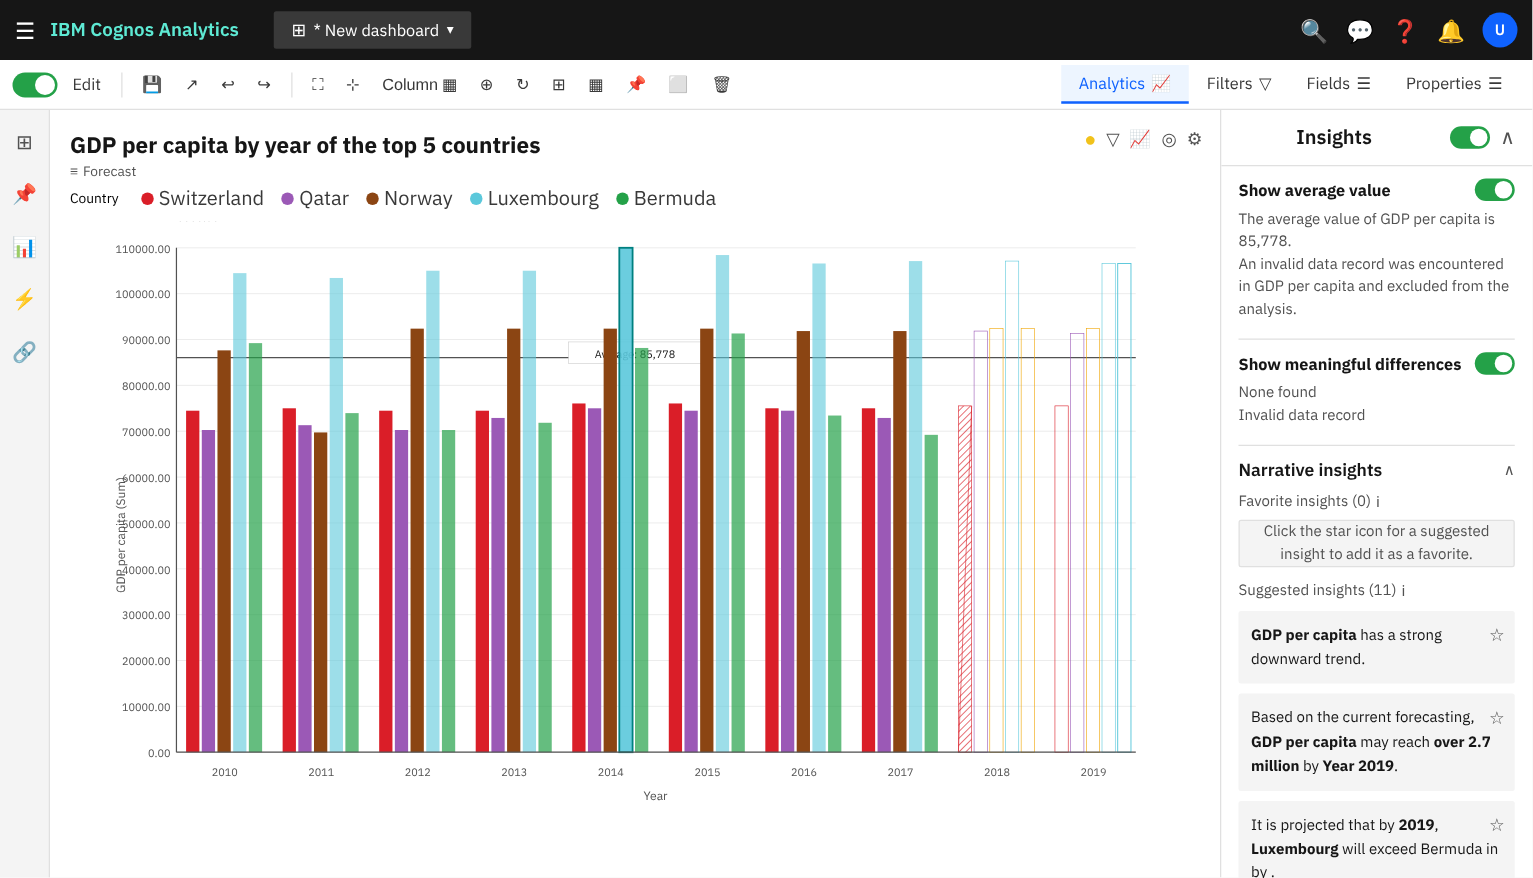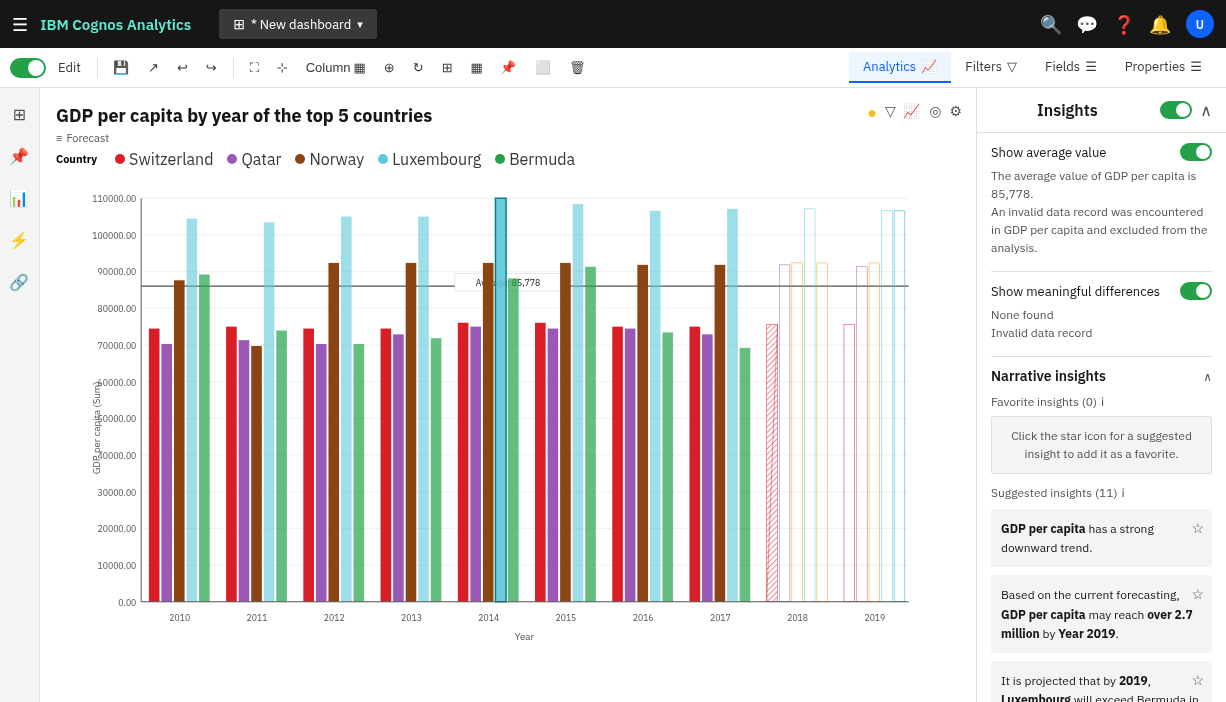--- a/index.html
+++ b/index.html
@@ -55,33 +55,33 @@
 
     
     .right-panel { width: 250px; background: #fff; border-left: 1px solid #e0e0e0; display: flex; flex-direction: column; overflow: hidden; }
     .right-panel-header { display: flex; align-items: center; justify-content: space-between; padding: 12px 14px; border-bottom: 1px solid #e0e0e0; }
     .right-panel-title { font-size: 16px; font-weight: 600; color: #161616; margin-left: 46px; }
     .right-panel-close { font-size: 16px; cursor: pointer; color: #525252; }
     .right-panel-scroll { overflow-y: auto; flex: 1; padding: 10px 14px; }
 
     
     .insight-section { margin-bottom: 14px; }
-    .insight-label { font-size: 13px; font-weight: 400; color: #161616; margin-bottom: 6px; display: flex; align-items: center; justify-content: space-between; }
+    .insight-label { font-size: 13px; font-weight: 700; color: #161616; margin-bottom: 6px; display: flex; align-items: center; justify-content: space-between; }
     .insight-toggle { width: 32px; height: 18px; background: #24a148; border-radius: 9px; position: relative; cursor: pointer; }
     .insight-toggle::after { content: ''; position: absolute; width: 14px; height: 14px; background: #fff; border-radius: 50%; top: 2px; left: 16px; }
     .insight-text { font-size: 12px; color: #525252; line-height: 1.5; margin-bottom: 4px; }
     .insight-divider { border: none; border-top: 1px solid #e0e0e0; margin: 10px 0; }
 
     
     .narrative-section { margin-top: 4px; }
     .narrative-header { display: flex; align-items: center; justify-content: space-between; margin-bottom: 8px; }
     .narrative-title { font-size: 14px; font-weight: 600; color: #161616; }
     .narrative-chevron { font-size: 12px; cursor: pointer; color: #525252; }
     .favorites-label { font-size: 12px; color: #525252; margin-bottom: 6px; display: flex; align-items: center; gap: 4px; }
-    .favorites-box { background: #f4f4f4; border: 1px solid #e0e0e0; border-radius: 2px; padding: 10px; text-align: center; font-size: 12px; color: #525252; line-height: 1.5; margin-bottom: 10px; }
+    .favorites-box { background: #f4f4f4; border: 1px solid #e0e0e0; border-radius: 2px; text-align: center; font-size: 12px; color: #525252; line-height: 1.5; margin-bottom: 10px; }
     .suggested-label { font-size: 12px; color: #525252; margin-bottom: 8px; display: flex; align-items: center; gap: 4px; }
     .insight-card { background: #f4f4f4; border-radius: 2px; padding: 10px; margin-bottom: 8px; position: relative; font-size: 12px; color: #161616; line-height: 1.6; }
     .insight-card .star { position: absolute; top: 8px; right: 8px; font-size: 14px; color: #525252; cursor: pointer; }
     .insight-card strong { font-weight: 700; }
 
     
     .chart-svg { width: 100%; height: 100%; }
   </style>
 </head>
 <body>
@@ -160,21 +160,21 @@
     <div class="side-icon">🔗</div>
   </div>
 
   <div class="chart-area">
     <div class="chart-title">GDP per capita by year of the top 5 countries</div>
     <div class="chart-subtitle">
       <span style="font-size:11px;">≡</span>
       <span>Forecast</span>
     </div>
     <div class="chart-legend">
-      <span style="font-size:11px;font-weight:700;margin-right:4px;">Country</span>
+      <span style="font-size:11px;font-weight:400;margin-right:4px;">Country</span>
       <div class="legend-item">
         <div class="legend-dot" style="background:#da1e28;"></div>
         <span>Switzerland</span>
       </div>
       <div class="legend-item">
         <div class="legend-dot" style="background:#9b59b6;"></div>
         <span>Qatar</span>
       </div>
       <div class="legend-item">
         <div class="legend-dot" style="background:#8B4513;"></div>

